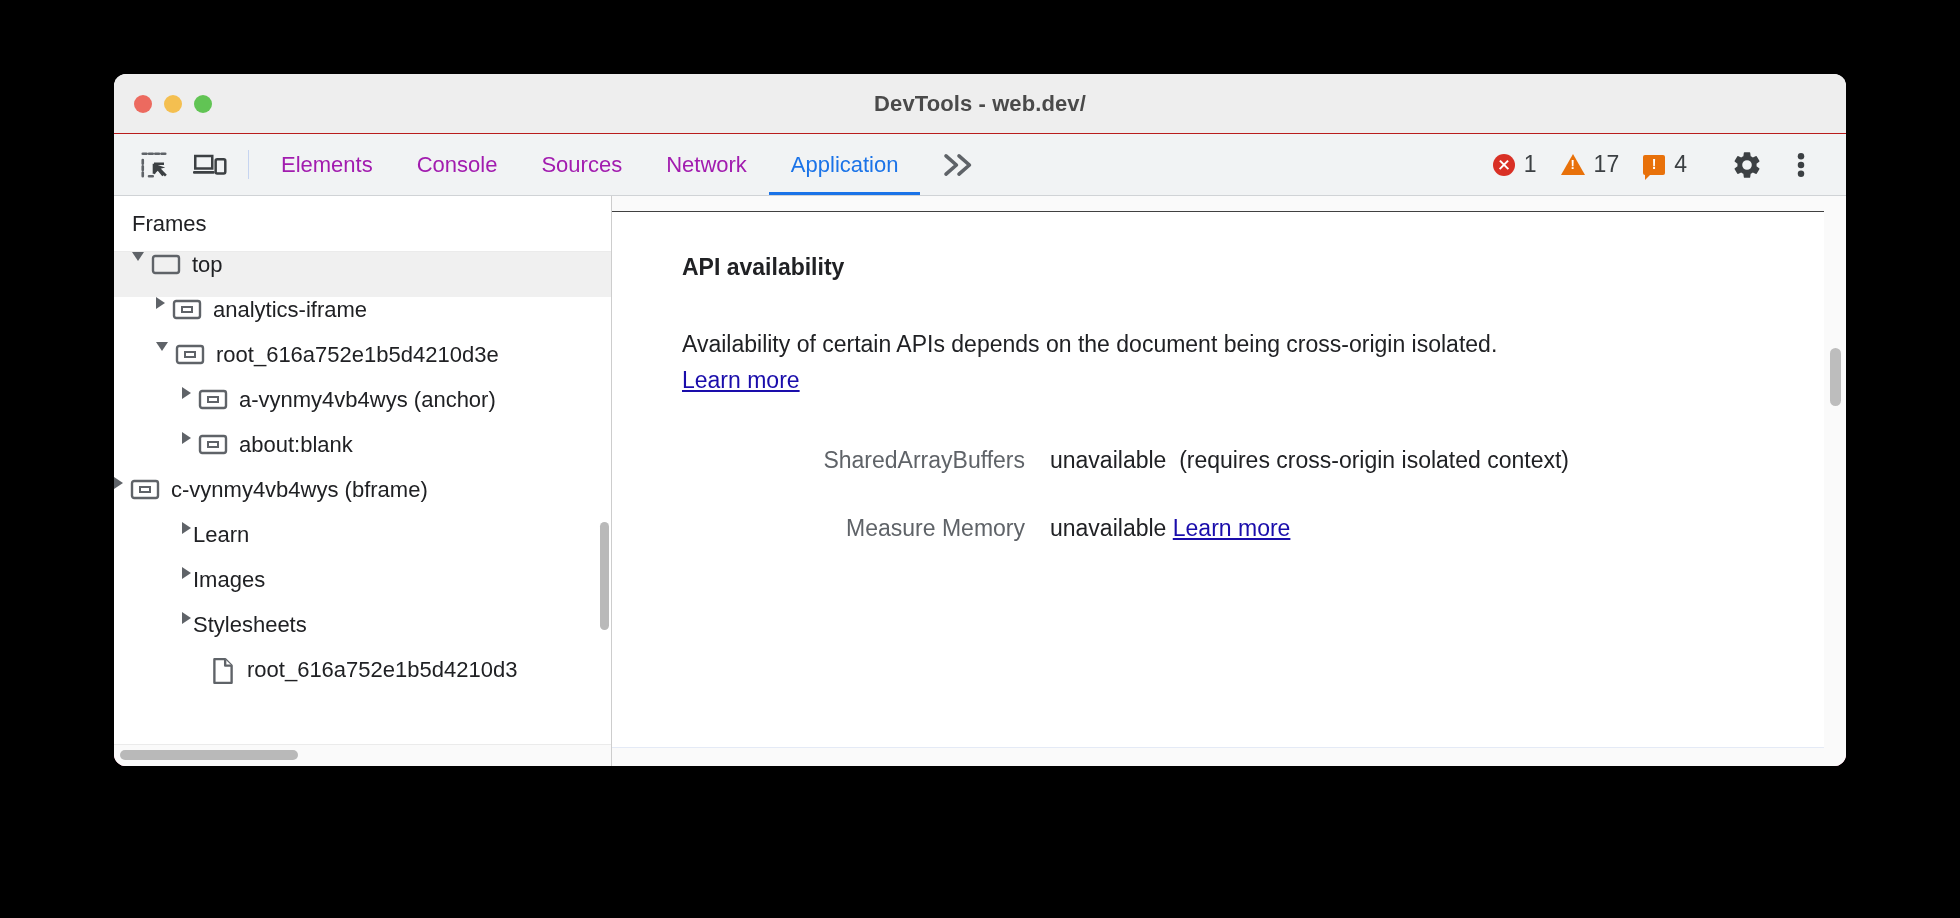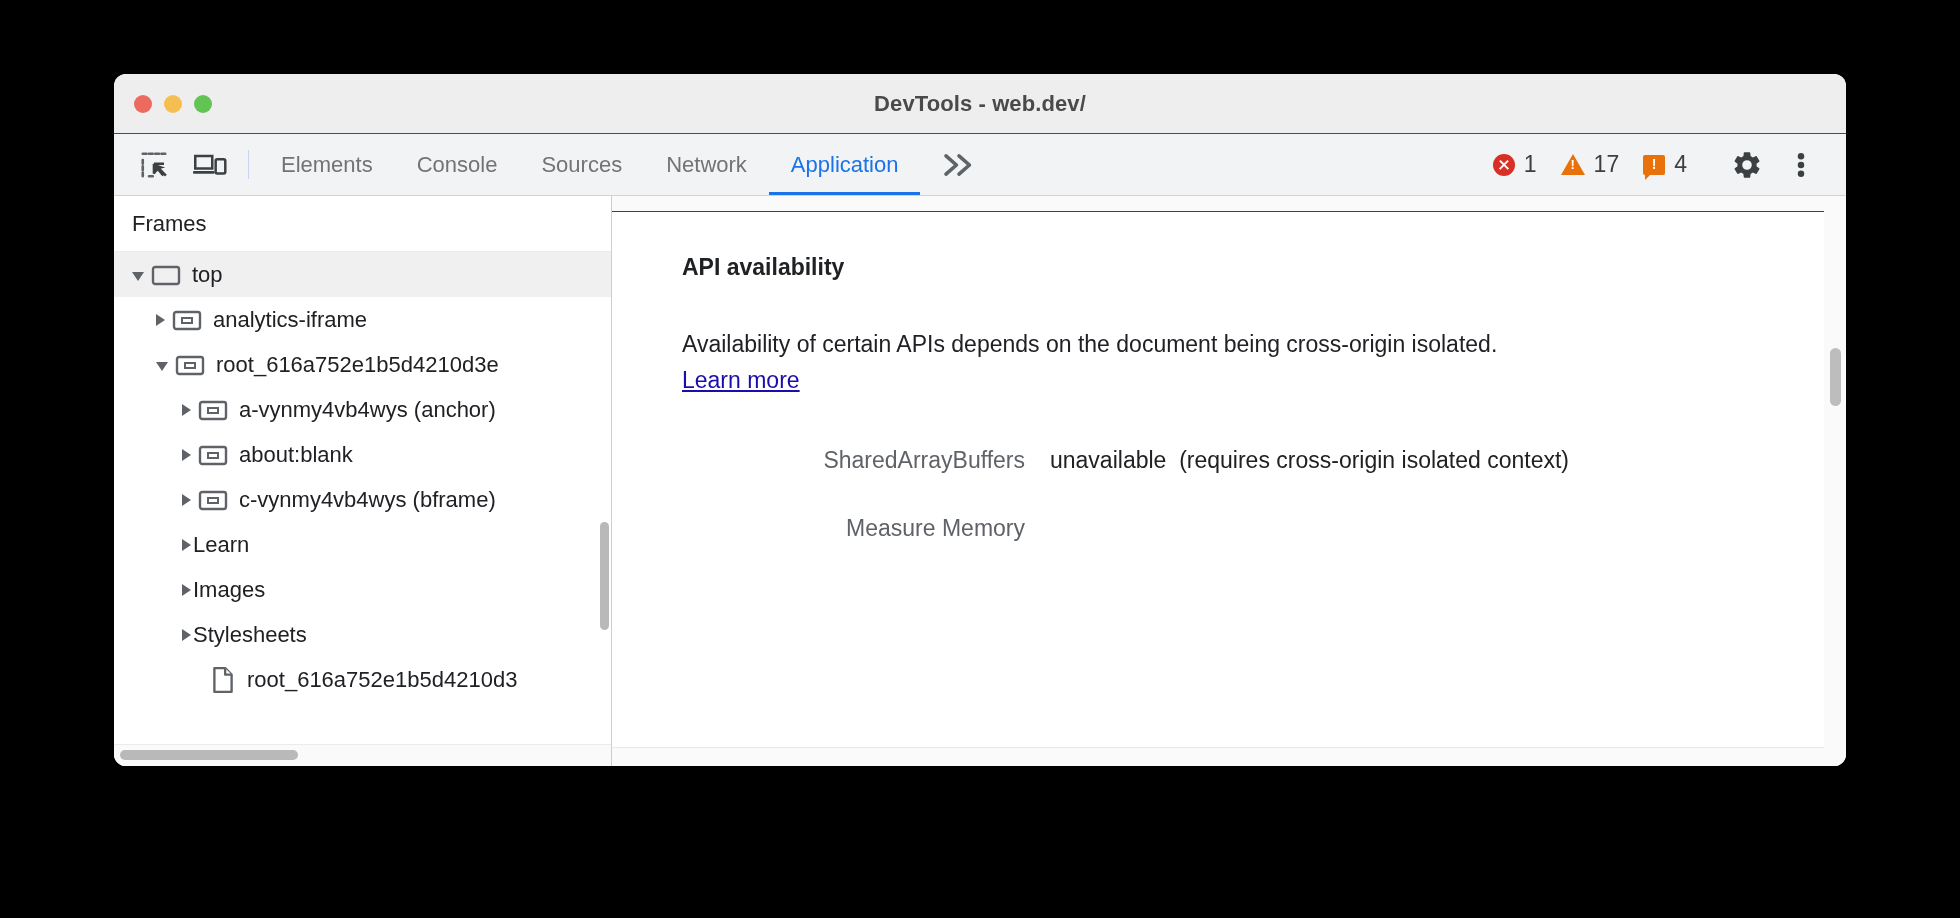--- a/index.html
+++ b/index.html
@@ -60,21 +60,21 @@
     cursor: pointer;
   }
   .tb-sep {
     width: 1px; background: #c6d4f0;
     margin: 16px 10px 16px 10px;
     flex: 0 0 1px;
   }
   .tabs { display: flex; align-items: stretch; }
   .tab {
     display: flex; align-items: center; padding: 0 22px;
-    font-size: 22px; color: #737373; cursor: pointer;
+    font-size: 22px; color: #a21caf; cursor: pointer;
     position: relative; white-space: nowrap;
   }
   .tab.active { color: #1a73e8; }
   .tab.active::after {
     content: ""; position: absolute; left: 0; right: 0; bottom: 0;
     height: 3px; background: #1a73e8;
   }
   .chevrons {
     display: flex; align-items: center; padding: 0 18px 0 22px;
     cursor: pointer;
@@ -146,21 +146,21 @@
   }
   .sb-header {
     height: 56px; flex: 0 0 56px;
     display: flex; align-items: center;
     padding-left: 18px;
     font-size: 22px; color: #202124;
     border-bottom: 1px solid #ebebeb;
   }
   .tree { flex: 1; position: relative; overflow: hidden; }
   .row {
-    height: 45px; display: flex; align-items: center;
+    height: 45px; display: flex; align-items: flex-start;
     white-space: nowrap; font-size: 22px; color: #202124;
     cursor: pointer; padding-right: 6px;
   }
   .row.selected { background: #f0f0f0; }
   .tw {
     width: 0; height: 0; flex: 0 0 auto; margin-right: 7px;
   }
   .tw.closed {
     border-left: 9px solid #5f6368;
     border-top: 6.5px solid transparent;
@@ -357,21 +357,21 @@
           <span class="tw closed"></span>
           <span class="ic">
             <svg width="30" height="24" viewBox="0 0 30 24">
               <rect x="2" y="4" width="26" height="17" rx="2.2" fill="none" stroke="#5f6368" stroke-width="2.4"></rect>
               <rect x="10" y="10" width="10" height="5" fill="none" stroke="#5f6368" stroke-width="2"></rect>
             </svg>
           </span>
           <span class="row-label">about:blank</span>
         </div>
 
-        <div class="row" style="padding-left:68px">
+        <div class="row" style="">
           <span class="tw closed"></span>
           <span class="ic">
             <svg width="30" height="24" viewBox="0 0 30 24">
               <rect x="2" y="4" width="26" height="17" rx="2.2" fill="none" stroke="#5f6368" stroke-width="2.4"></rect>
               <rect x="10" y="10" width="10" height="5" fill="none" stroke="#5f6368" stroke-width="2"></rect>
             </svg>
           </span>
           <span class="row-label">c-vynmy4vb4wys (bframe)</span>
         </div>
 
@@ -418,20 +418,23 @@
 
         <div class="rows">
           <div class="drow">
             <div class="dlabel">SharedArrayBuffers</div>
             <div class="dval">
               <span>unavailable</span>&nbsp;&nbsp;<span class="note">(requires cross-origin isolated context)</span>
             </div>
           </div>
           <div class="drow" style="margin-top:30px">
             <div class="dlabel">Measure Memory</div>
+            <div class="dval">
+              <span>unavailable</span> <a class="lnk">Learn more</a>
+            </div>
           </div>
         </div>
       </div>
 
       <div class="main-vscroll-track">
         <div class="main-vscroll"></div>
       </div>
     </div>
 
   </div>

